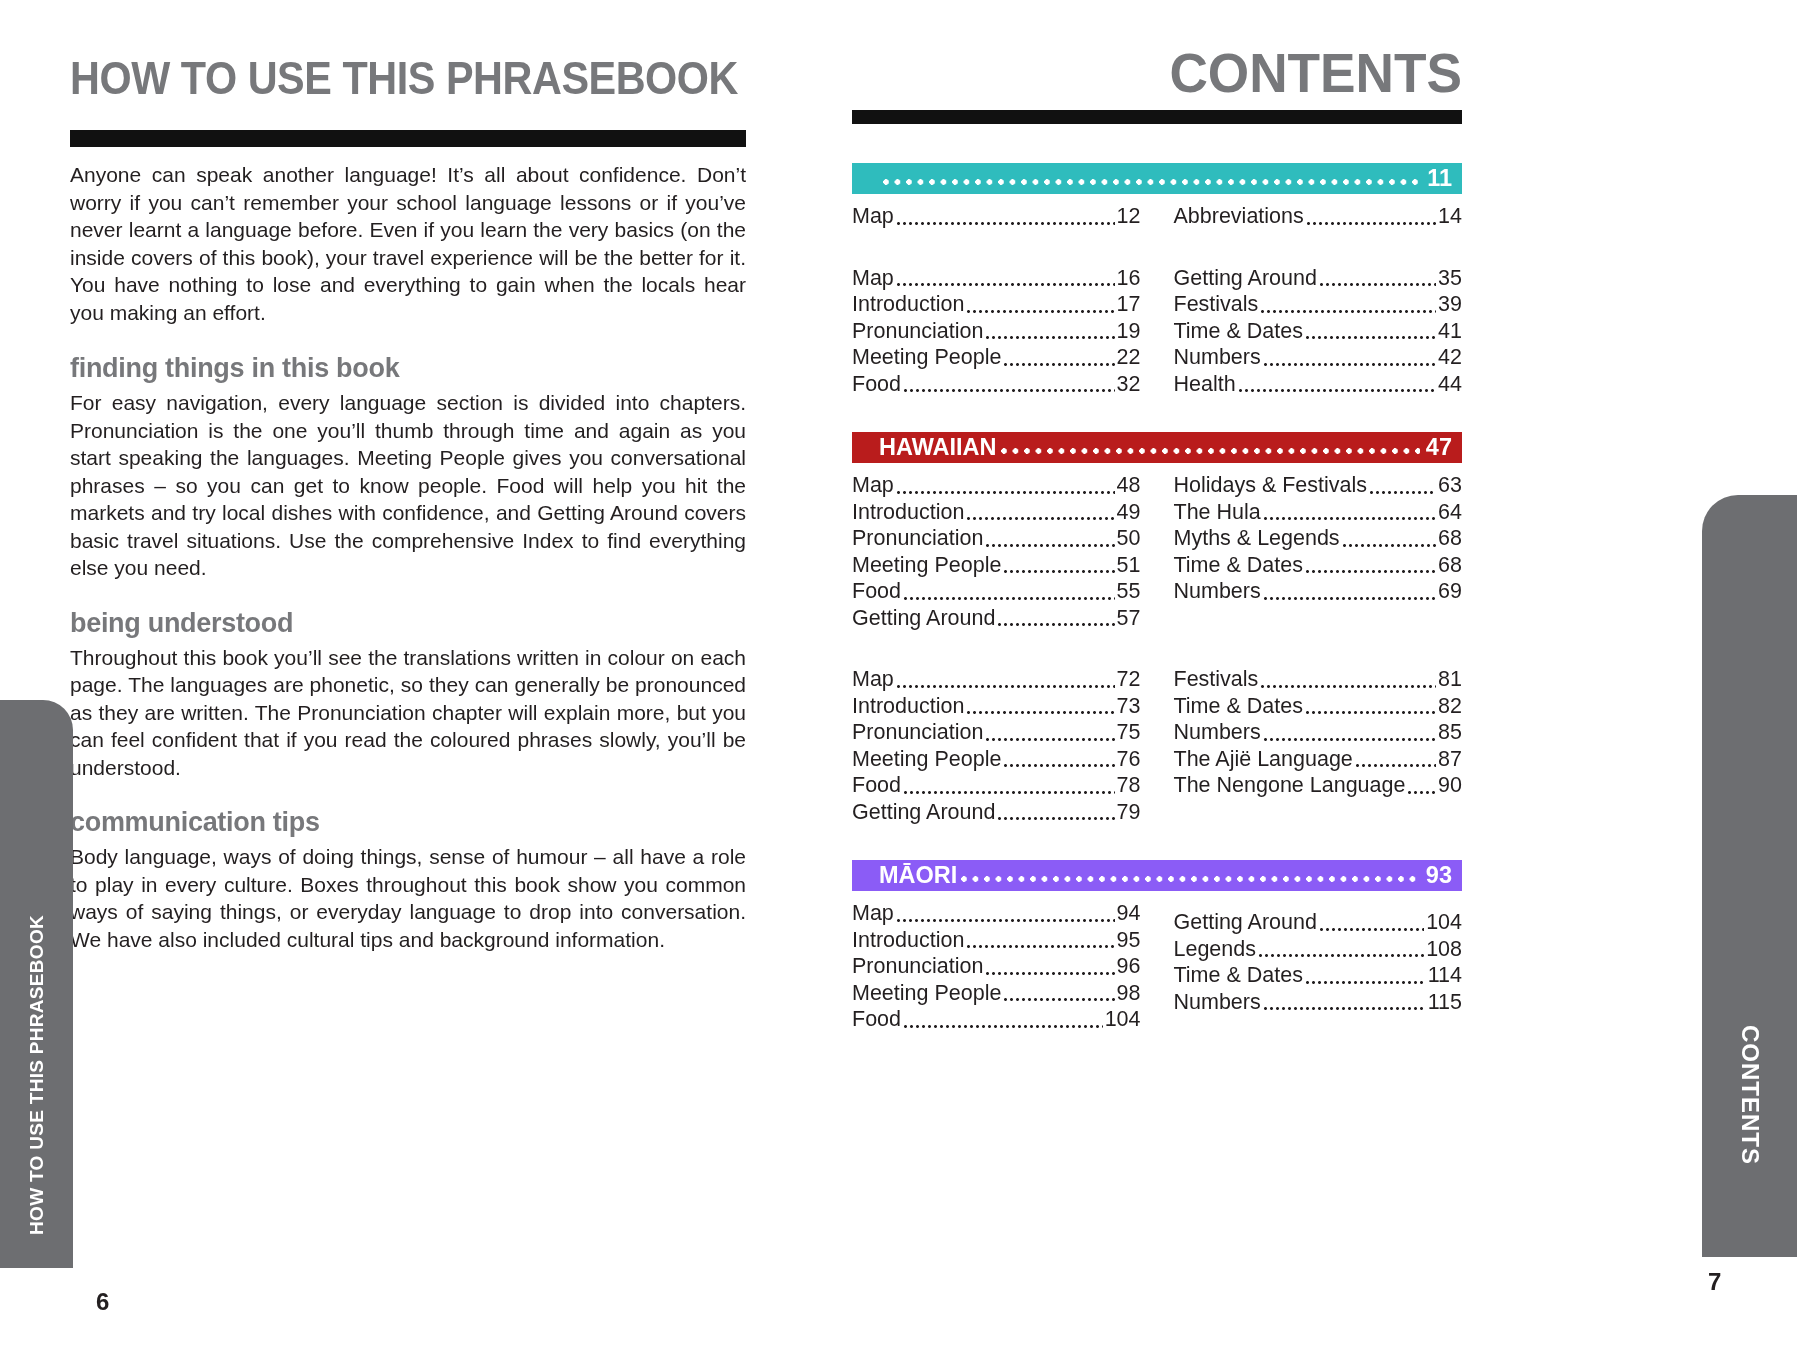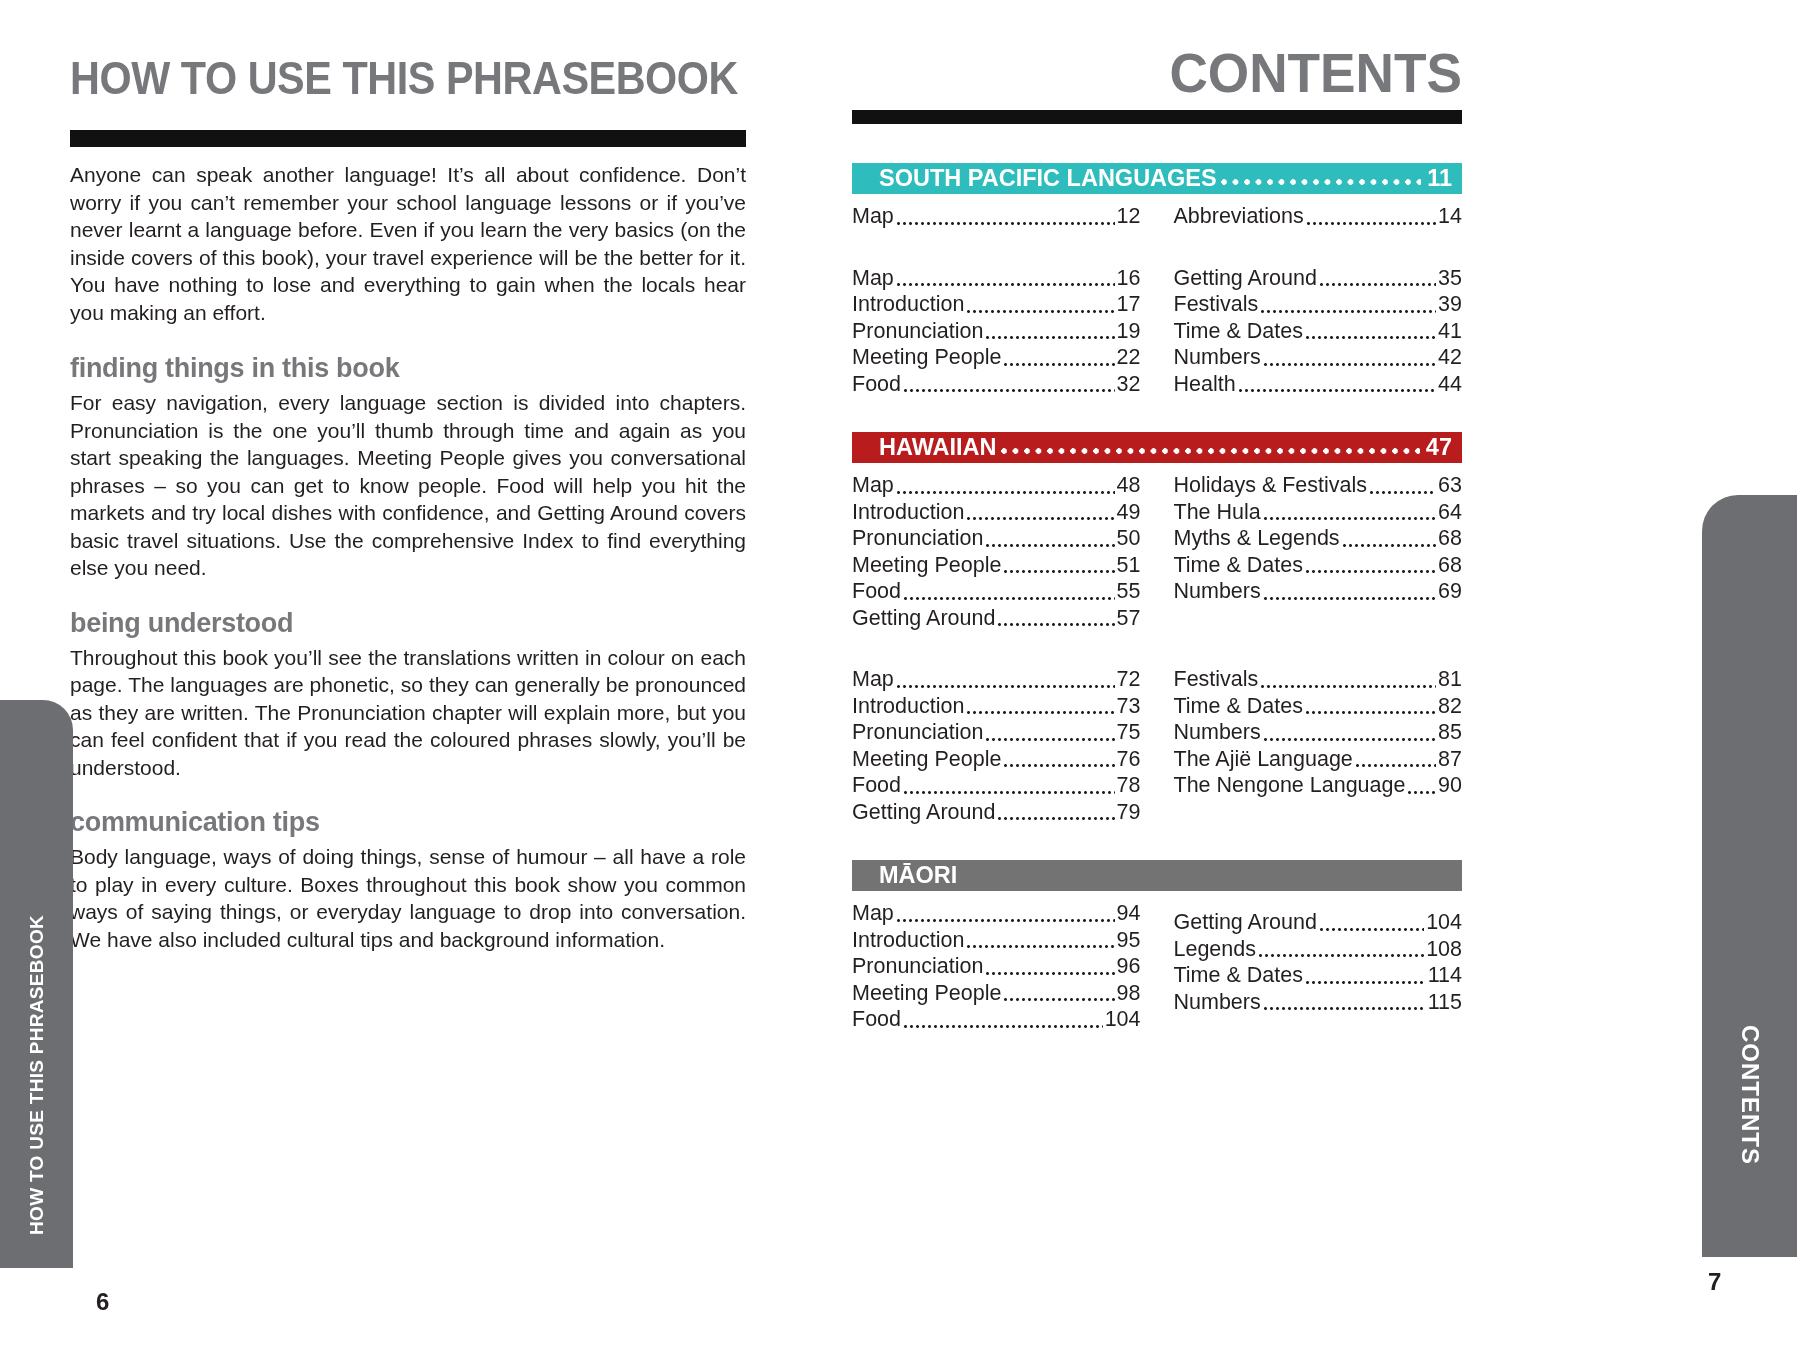--- a/index.html
+++ b/index.html
@@ -111,21 +111,20 @@
     <span class="vtext">HOW TO USE THIS PHRASEBOOK</span>
   </div>
   <div class="pagenum pagenum-left">6</div>
 
   <h1 class="contents-title">CONTENTS</h1>
   <div class="bar bar-right"></div>
 
   <div class="toc">
       <div class="toc-section">
         <div class="toc-header" style="background: rgb(47, 188, 189);">
-          <span class="toc-header-label">SOUTH PACIFIC LANGUAGES</span>
           <span class="leader leader-white"></span>
           <span class="toc-header-page">11</span>
         </div>
         <div class="toc-cols">
           <div class="toc-col">
             <div class="toc-row">
               <span class="toc-label">Map</span>
               <span class="leader leader-dark"></span>
               <span class="toc-page">12</span>
             </div>
@@ -322,21 +321,21 @@
             </div>
             <div class="toc-row">
               <span class="toc-label">The Nengone Language</span>
               <span class="leader leader-dark"></span>
               <span class="toc-page">90</span>
             </div>
           </div>
         </div>
       </div>
       <div class="toc-section">
-        <div class="toc-header" style="background: #737373; flex-direction: column;">
+        <div class="toc-header" style="background: #8b5cf6;">
           <span class="toc-header-label">MĀORI</span>
           <span class="leader leader-white"></span>
           <span class="toc-header-page">93</span>
         </div>
         <div class="toc-cols">
           <div class="toc-col">
             <div class="toc-row">
               <span class="toc-label">Map</span>
               <span class="leader leader-dark"></span>
               <span class="toc-page">94</span>

